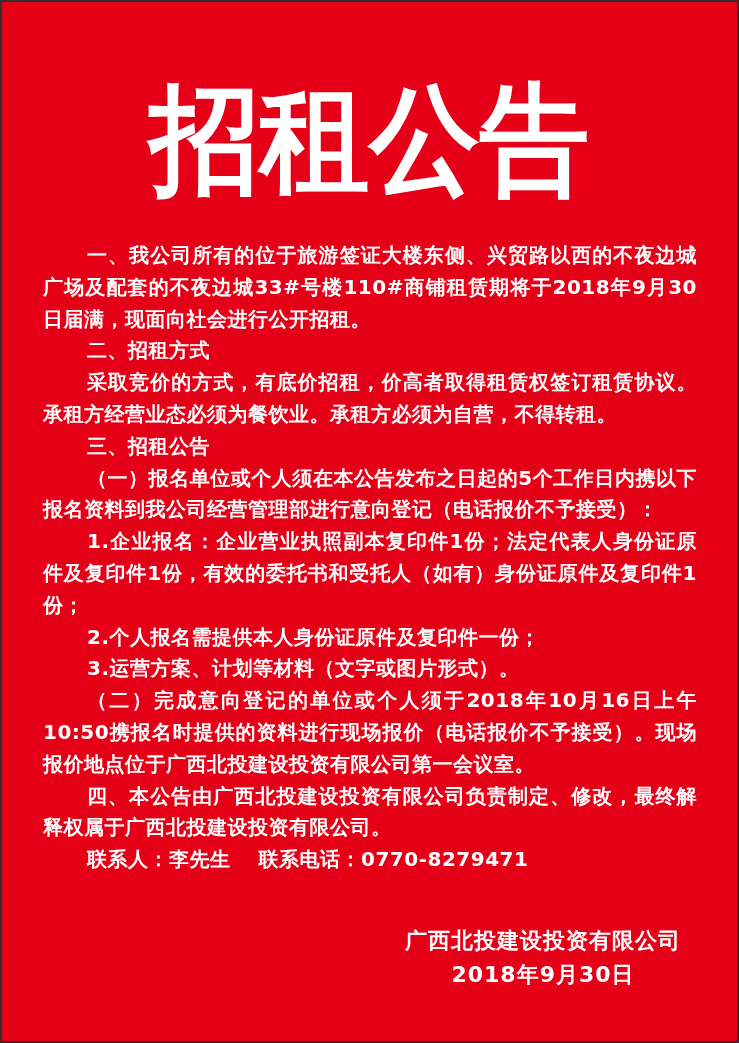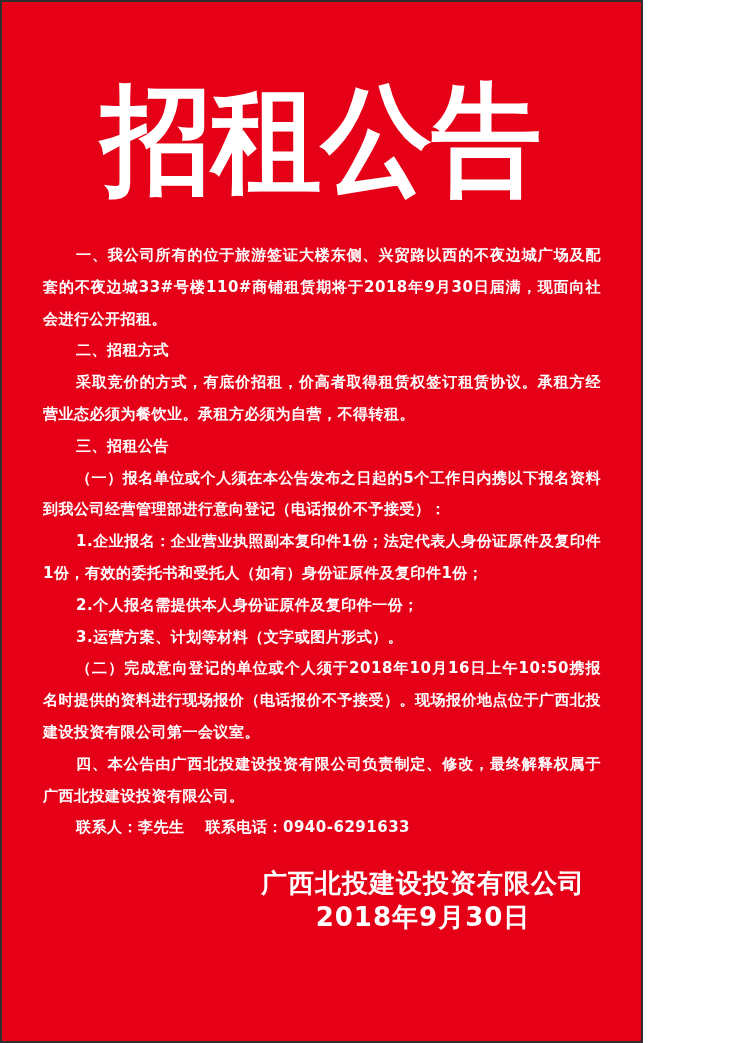--- a/index.html
+++ b/index.html
@@ -8,21 +8,21 @@
     padding: 0;
   }
   body {
     width: 739px;
     height: 1043px;
     background: #ffffff;
     font-family: "DejaVu Sans", "Liberation Sans", sans-serif;
   }
   .poster {
     position: relative;
-    width: 643px;
+    width: 739px;
     height: 1043px;
     box-sizing: border-box;
     background: var(--poster-bg, #e60017);
     border: 2px solid var(--poster-border, #2e2e2e);
     color: var(--poster-text, #ffffff);
     overflow: hidden;
   }
   .title {
     margin: 68px 0 0 0;
     text-align: center;
@@ -30,39 +30,39 @@
     font-weight: bold;
     font-size: 110px;
     line-height: 130px;
     letter-spacing: 0px;
     transform: scaleY(1.08);
     transform-origin: center top;
     white-space: nowrap;
   }
   .content {
     margin: 40px 40px 0 41px;
-    font-size: 15px;
+    font-size: 20px;
     line-height: 31.8px;
     font-weight: bold;
     text-align: justify;
     letter-spacing: 0.5px;
   }
   .content p {
     margin: 0;
     padding: 0;
     text-indent: 2.2em;
   }
   .contact-line .phone-part {
     margin-left: 1.4em;
   }
   .signature {
-    margin: 22px 56px 0 auto;
+    margin: 48px 56px 0 auto;
     width: max-content;
     text-align: center;
-    font-size: 26px;
+    font-size: 22px;
     line-height: 34px;
     font-weight: bold;
     letter-spacing: 1px;
   }
 </style>
 </head>
 <body>
 
 <div class="poster" style="--poster-bg: #e60017; --poster-border: #2e2e2e; --poster-text: #ffffff;">
 
@@ -73,21 +73,21 @@
     <p>二、招租方式</p>
     <p>采取竞价的方式，有底价招租，价高者取得租赁权签订租赁协议。承租方经营业态必须为餐饮业。承租方必须为自营，不得转租。</p>
     <p>三、招租公告</p>
     <p>（一）报名单位或个人须在本公告发布之日起的5个工作日内携以下报名资料到我公司经营管理部进行意向登记（电话报价不予接受）：</p>
     <p>1.企业报名：企业营业执照副本复印件1份；法定代表人身份证原件及复印件1份，有效的委托书和受托人（如有）身份证原件及复印件1份；</p>
     <p>2.个人报名需提供本人身份证原件及复印件一份；</p>
     <p>3.运营方案、计划等材料（文字或图片形式）。</p>
     <p>（二）完成意向登记的单位或个人须于2018年10月16日上午10:50携报名时提供的资料进行现场报价（电话报价不予接受）。现场报价地点位于广西北投建设投资有限公司第一会议室。</p>
     <p>四、本公告由广西北投建设投资有限公司负责制定、修改，最终解释权属于广西北投建设投资有限公司。</p>
     <p class="contact-line">
-      <span>联系人：李先生</span><span class="phone-part">联系电话：0940-6291633</span>
+      <span>联系人：李先生</span><span class="phone-part">联系电话：0770-8279471</span>
     </p>
   </div>
 
   <div class="signature">
     <div>广西北投建设投资有限公司</div>
     <div>2018年9月30日</div>
   </div>
 
 </div>
 

